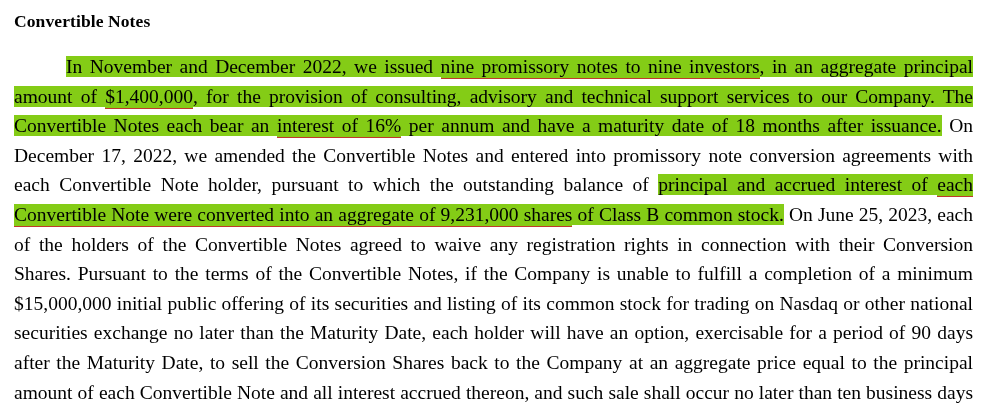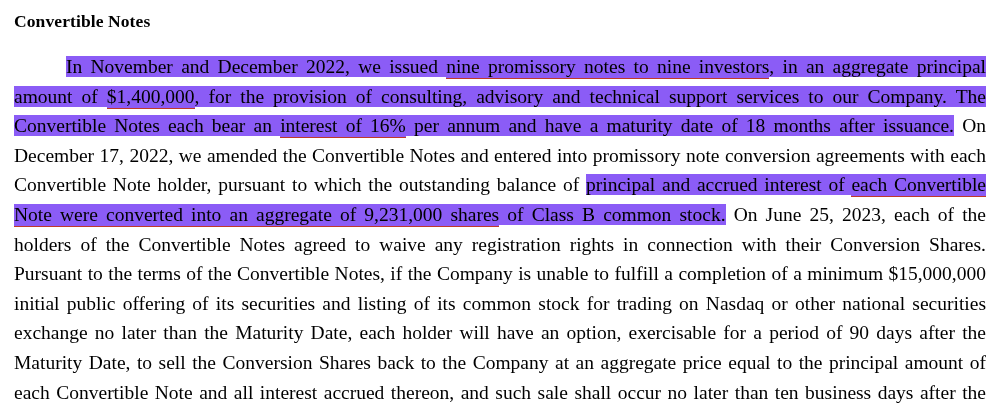--- a/index.html
+++ b/index.html
@@ -12,42 +12,42 @@
     background: #ffffff;
     font-family: "Liberation Serif", serif;
     color: #000000;
     overflow: hidden;
   }
   .page {
     position: relative;
     width: 1000px;
     height: 407px;
     box-sizing: border-box;
-    padding: 10px 14px 0 14px;
+    padding: 10px 27px 0 14px;
   }
   .section-heading {
     font-family: "Liberation Serif", serif;
     font-weight: bold;
     font-size: 17.5px;
     line-height: 22px;
     margin: 0 0 20px 0;
     letter-spacing: 0.1px;
   }
   .body-text {
     font-family: "Liberation Serif", serif;
     font-size: 19.5px;
     line-height: 29.6px;
     text-align: justify;
     text-justify: inter-word;
     margin: 0;
     text-indent: 52px;
     word-spacing: 0.2px;
   }
   .hl {
-    background-color: #8b5cf6;
+    background-color: #84cc16;
     box-decoration-break: clone;
     -webkit-box-decoration-break: clone;
   }
   .ul {
     border-bottom: 1.6px solid #c0392b;
     padding-bottom: 1px;
     margin-top: 40px;
   }
 </style>
 </head>

